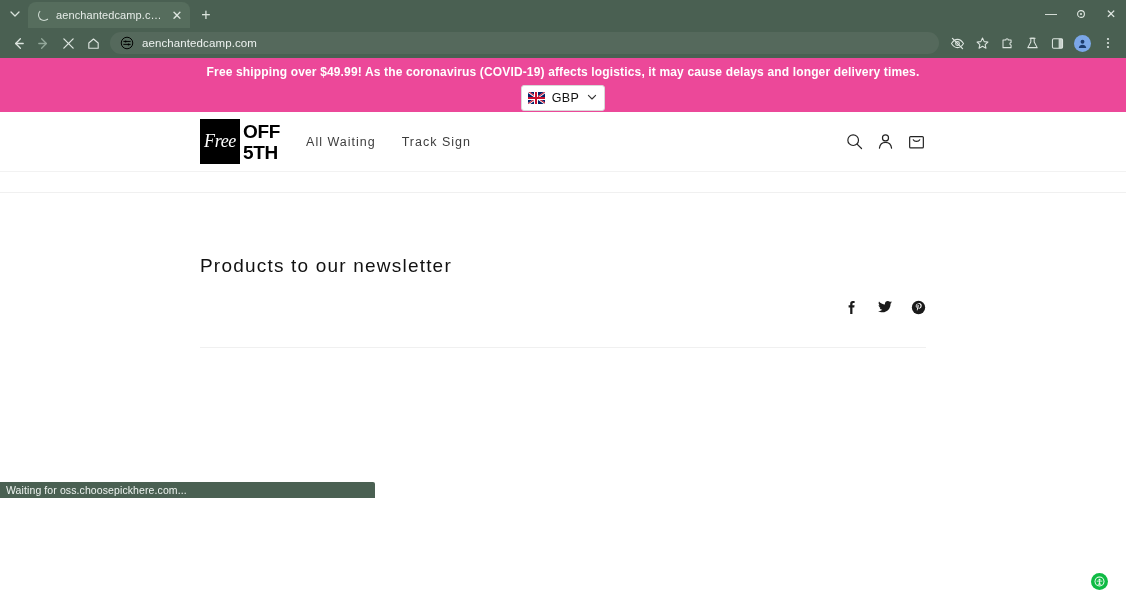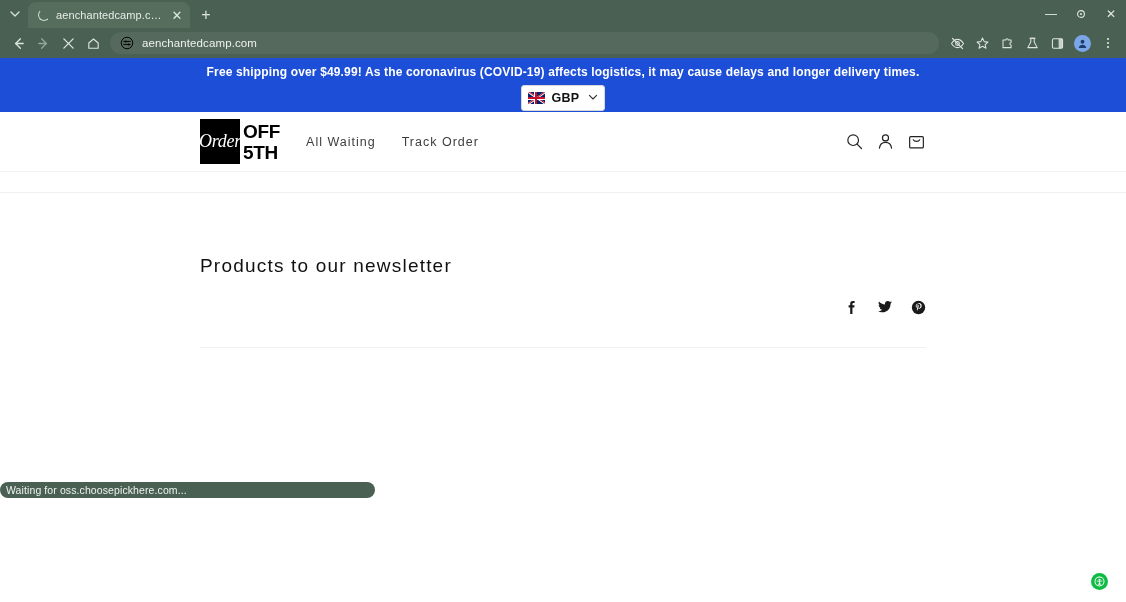--- a/index.html
+++ b/index.html
@@ -59,40 +59,40 @@
   .tb-right { display:flex; align-items:center; gap:0; }
   .avatar-btn {
     width: 17px; height:17px; border-radius:50%; background:#7ba7e8;
     display:flex;align-items:center;justify-content:center;
   }
 
   
   .viewport { position:absolute; top:58px; left:0; width:1126px; height:544px; background:#fff; overflow:hidden;}
 
   .announce {
-    background:#1d4ed8; color:#fff; height: 54px; position: relative;
+    background:#ec4899; color:#fff; height: 54px; position: relative;
     display:flex; flex-direction:column; align-items:center; justify-content:flex-start;
     padding-top: 5px;
   }
   .announce-text { font-size: 12px; font-weight: bold; letter-spacing: .15px; line-height: 19px;}
   .currency {
     margin-top: 3px; background:#fff; border: 1px solid #d8d8d8; border-radius: 3px;
     height: 26px; width: 84px; display:flex; align-items:center; justify-content:center; gap:7px;
   }
   .flag { width: 17px; height: 12px; position: relative; overflow:hidden; border-radius:1px;
     background:#012169; flex:0 0 auto; }
   .flag .d1,.flag .d2 { position:absolute; left:-3px; top:5px; width:24px; height:2px; background:#fff; }
   .flag .d1 { transform: rotate(35deg);} .flag .d2 { transform: rotate(-35deg);}
   .flag .r1,.flag .r2 { position:absolute; left:-3px; top:5.3px; width:24px; height:1.1px; background:#C8102E;}
   .flag .r1 { transform: rotate(35deg);} .flag .r2 { transform: rotate(-35deg);}
   .flag .hb { position:absolute; left:0; top:4.6px; width:17px; height:3px; background:#fff;}
   .flag .vb { position:absolute; left:6.6px; top:0; width:3.4px; height:12px; background:#fff;}
   .flag .hr { position:absolute; left:0; top:5.3px; width:17px; height:1.6px; background:#C8102E;}
   .flag .vr { position:absolute; left:7.3px; top:0; width:2px; height:12px; background:#C8102E;}
-  .currency-label { font-size: 12.5px; font-weight:bold; color:#111; letter-spacing:.3px;}
+  .currency-label { font-size: 12.5px; font-weight:normal; color:#111; letter-spacing:.3px;}
   .chev { color:#333; }
 
   .site-header {
     height: 60px; background:#fff; display:flex; align-items:center;
     padding: 0 200px 0 200px; border-bottom: 1px solid #f2f2f2;
   }
   .logo { display:flex; align-items:center; }
   .logo-mark {
     width: 40px; height: 45px; background:#000; display:flex; align-items:center; justify-content:center;
   }
@@ -122,21 +122,20 @@
   .socials { margin-left:auto; display:flex; align-items:center; gap: 18px; color:#1a1a1a; }
 
   .footer-div { margin: 32px 0 0 0; height:1px; background:#f0f0f0; }
   .copyright { text-align:center; font-size: 12.5px; color:#1a1a1a; padding-top: 29px; letter-spacing:.2px;}
 
   .statusbar {
     position:absolute; left:0; bottom:0; width: 375px; height: 16px;
     background:#4a6052; color:#eef3f0; font-size: 10.5px;
     display:flex; align-items:center; padding-left: 6px; letter-spacing:.1px;
     border-top-right-radius: 2px;
-    border-radius: 8px;
   }
   .green-badge {
     position:absolute; right: 18px; bottom: 12px; width: 17px; height:17px;
     border-radius:50%; background:#0fbb44; display:flex;align-items:center;justify-content:center;
   }
 </style>
 </head>
 <body>
 
 <div class="browser">
@@ -267,30 +266,30 @@
           <svg width="12" height="12" viewBox="0 0 12 12">
               <path d="M2.4 4.4 L6 8 L9.6 4.4" stroke="currentColor" stroke-width="1.1" fill="none" stroke-linecap="round" stroke-linejoin="round"></path>
             </svg>
         </span>
       </div>
     </div>
 
     <div class="site-header">
       <div class="logo">
         <span class="logo-mark">
-          <span class="logo-saks">Order</span>
+          <span class="logo-saks">Free</span>
         </span>
         <span class="logo-off5th">
           <span>OFF</span><br>
           <span>5TH</span>
         </span>
       </div>
       <div class="nav">
         <a href="#">All Waiting</a>
-        <a href="#">Track Order</a>
+        <a href="#">Track Sign</a>
       </div>
       <div class="hdr-icons">
         <span style="display:flex">
           <svg width="19" height="19" viewBox="0 0 20 20">
               <circle cx="8.6" cy="8.6" r="5.6" stroke="currentColor" stroke-width="1.25" fill="none"></circle>
               <path d="M12.7 12.7 L17.4 17.4" stroke="currentColor" stroke-width="1.25" stroke-linecap="round"></path>
             </svg>
         </span>
         <span style="display:flex">
           <svg width="19" height="19" viewBox="0 0 20 20">

